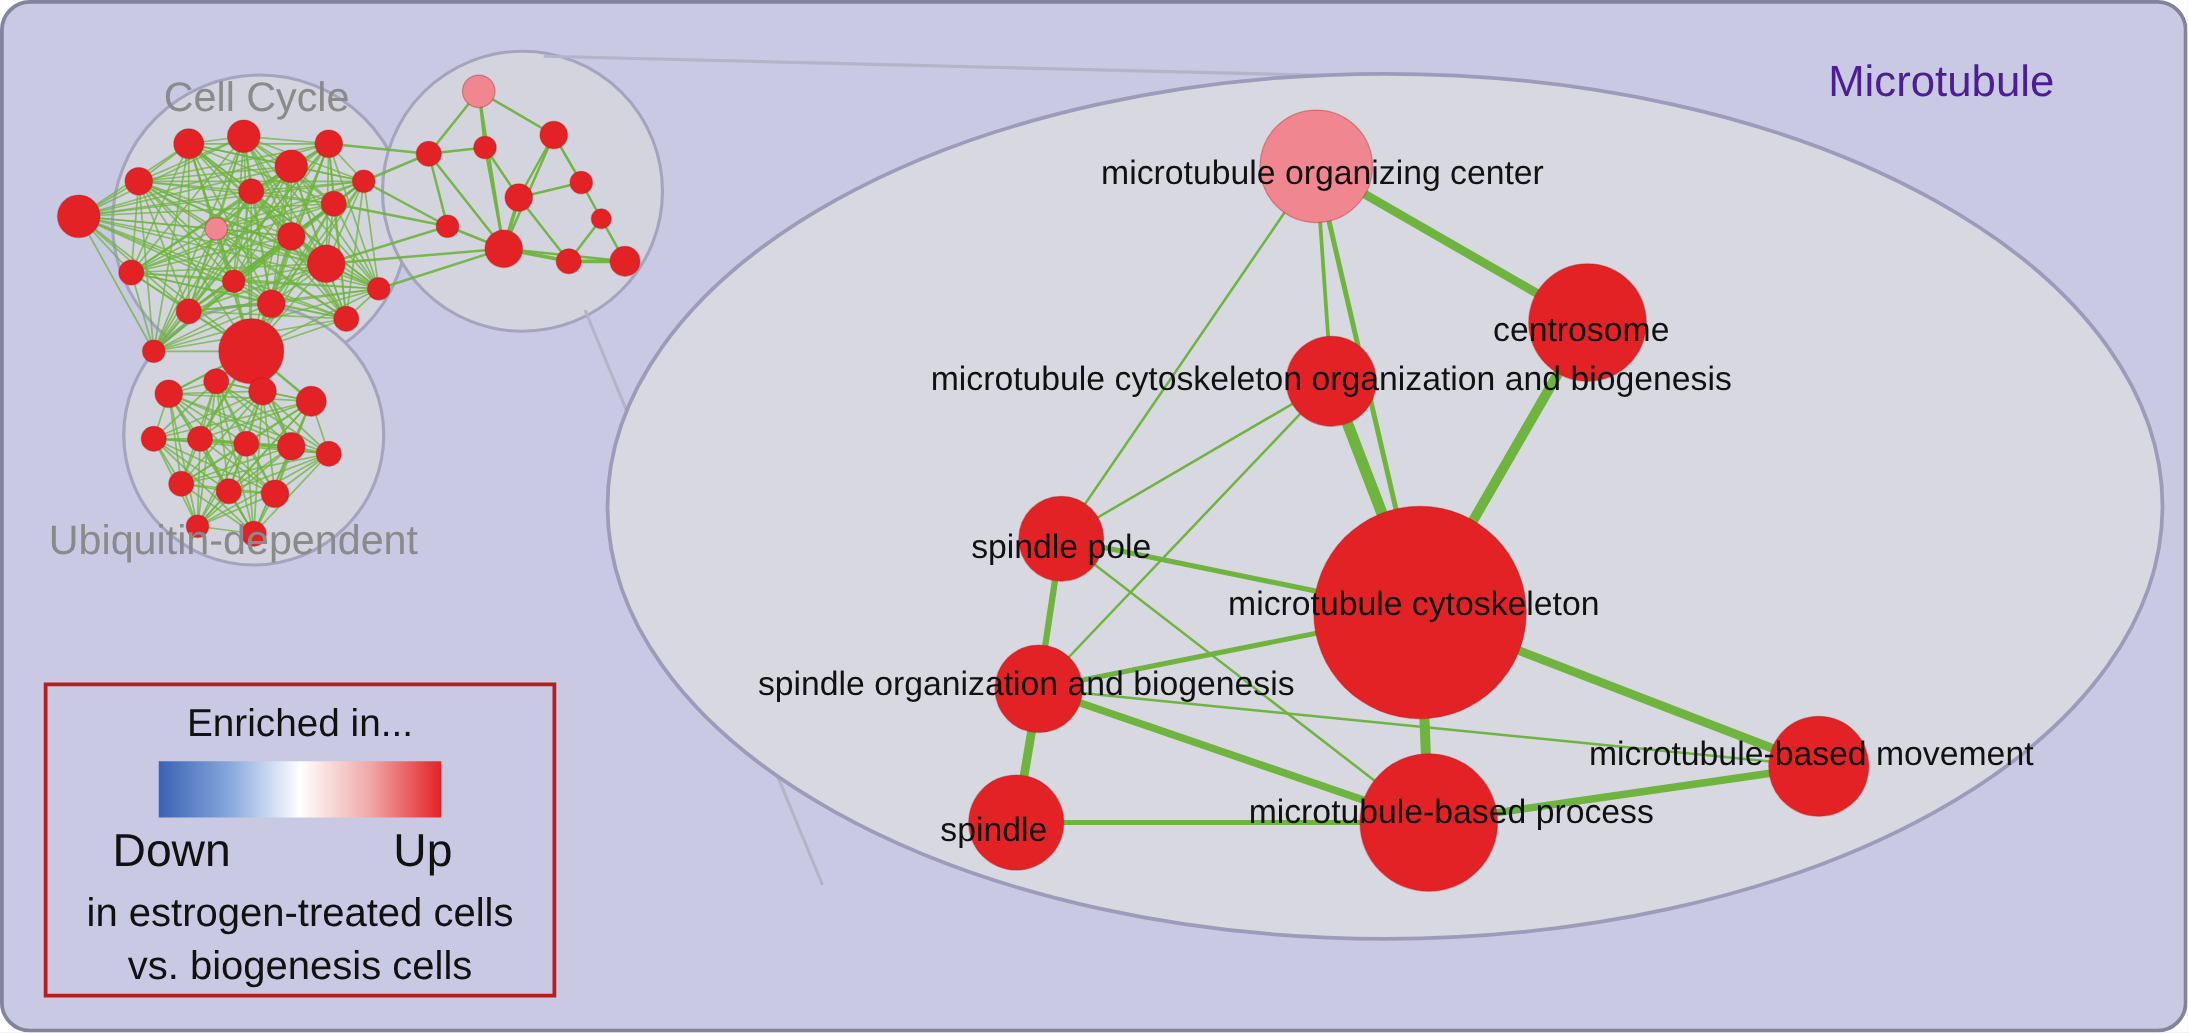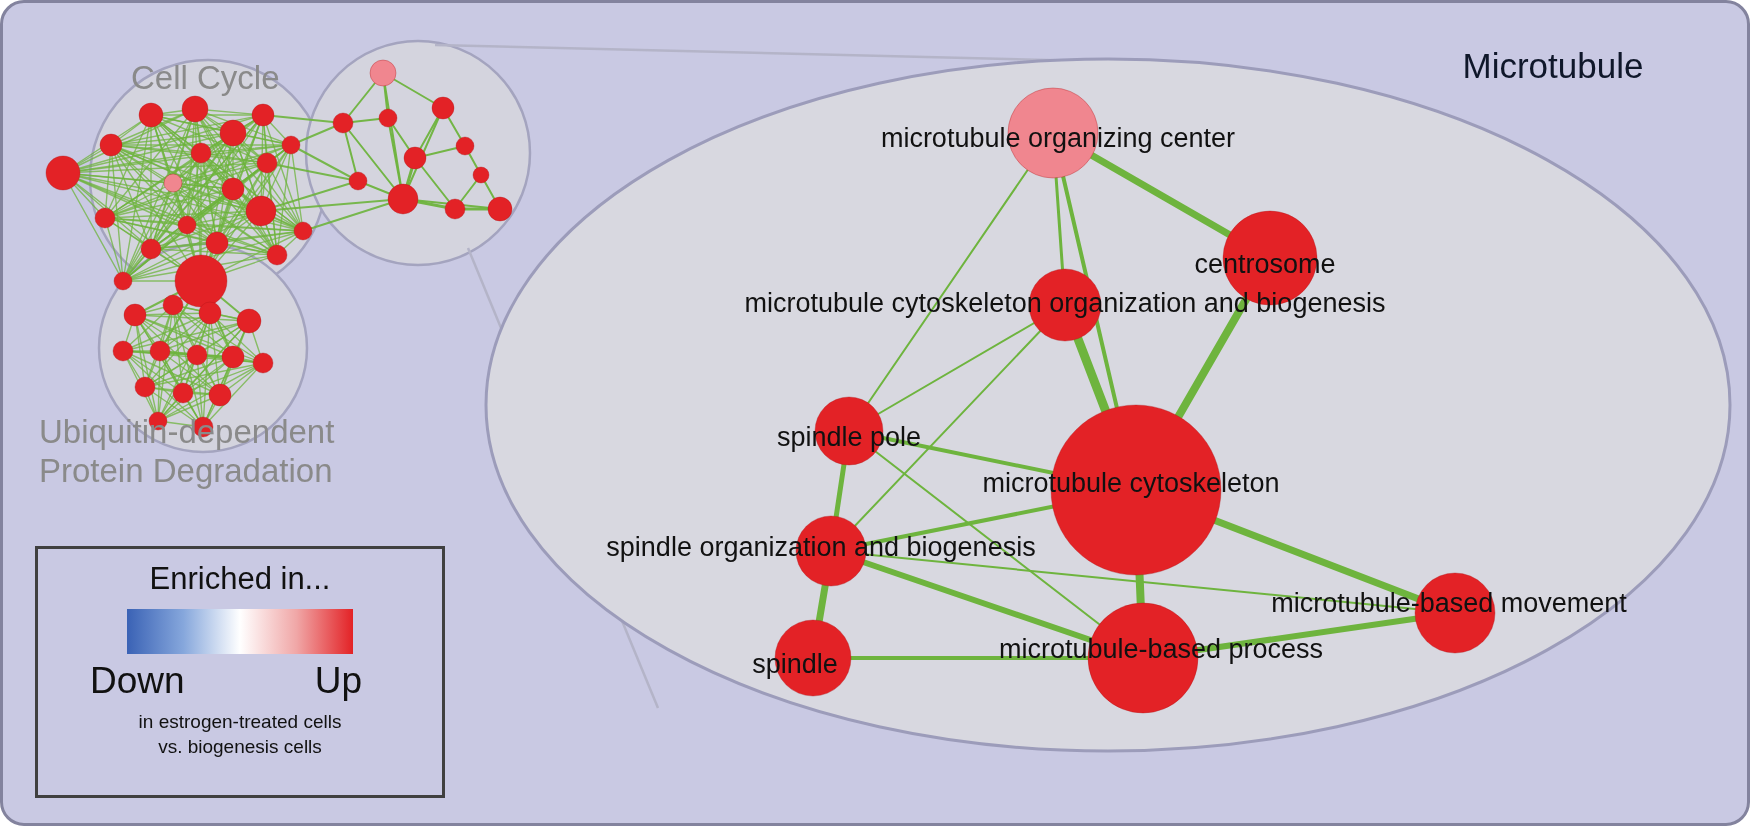--- a/index.html
+++ b/index.html
@@ -3,31 +3,31 @@
 <meta charset="utf-8">
 <style>
   html,body{margin:0;padding:0;background:#ffffff;font-family:"Liberation Sans",sans-serif;}
   .canvas{
     position:relative;width:1750px;height:826px;box-sizing:border-box;
     background:#c9c9e3;border:3px solid #83839e;border-radius:24px;overflow:hidden;
   }
   svg{position:absolute;left:0;top:0;}
   .overlay{position:absolute;pointer-events:none;}
   .cluster-label{color:#8a8a8a;font-size:33px;line-height:1.18;}
-  .big-title{color:#0f172a;font-size:35px;line-height:1.2;text-align:center;}
+  .big-title{color:#4c1d95;font-size:35px;line-height:1.2;text-align:center;}
   .legend{
     position:absolute;left:32px;top:543px;width:410px;height:252px;box-sizing:border-box;
-    border:3px solid #404040;color:#111;
+    border:3px solid #b91c1c;color:#111;
   }
   .legend-title{text-align:center;font-size:31px;margin-top:12px;}
   .legend-bar{width:226px;height:45px;margin:12px auto 0 auto;}
   .legend-row{position:relative;height:40px;margin-top:6px;font-size:37px;}
   .legend-down{position:absolute;left:52px;}
   .legend-up{position:absolute;right:80px;}
-  .legend-caption{text-align:center;font-size:19px;line-height:1.3;margin-top:10px;}
+  .legend-caption{text-align:center;font-size:32px;line-height:1.3;margin-top:10px;}
 </style>
 </head>
 <body>
 
 <div class="canvas">
 
   <svg id="net" width="1750" height="820" viewBox="0 0 1750 820">
       <circle cx="205" cy="175" r="118" fill="#d4d4de" stroke="#a4a4bf" stroke-width="2.5"></circle>
       <circle cx="200" cy="345" r="104" fill="#d4d4de" stroke="#a4a4bf" stroke-width="2.5"></circle>
       <circle cx="415" cy="150" r="112" fill="#d4d4de" stroke="#a4a4bf" stroke-width="2.5"></circle>
@@ -431,21 +431,20 @@
       <text x="818" y="546" text-anchor="middle" dominant-baseline="middle" font-size="27" fill="#111111" font-family="&quot;Liberation Sans&quot;, sans-serif">spindle organization and biogenesis</text>
       <text x="792" y="663" text-anchor="middle" dominant-baseline="middle" font-size="27" fill="#111111" font-family="&quot;Liberation Sans&quot;, sans-serif">spindle</text>
       <text x="1158" y="648" text-anchor="middle" dominant-baseline="middle" font-size="27" fill="#111111" font-family="&quot;Liberation Sans&quot;, sans-serif">microtubule-based process</text>
       <text x="1446" y="602" text-anchor="middle" dominant-baseline="middle" font-size="27" fill="#111111" font-family="&quot;Liberation Sans&quot;, sans-serif">microtubule-based movement</text>
     </svg>
 
   <div class="overlay cluster-label" style="left:128px;top:40px;margin-top:16px;">Cell Cycle</div>
 
   <div class="overlay cluster-label" style="left:36px;top:410px;">
     <div>Ubiquitin-dependent</div>
-    <div>Protein Degradation</div>
   </div>
 
   <div class="overlay big-title" style="left:1400px;top:42px;width:300px;">
     <div>Microtubule</div>
   </div>
 
   <div class="legend">
     <div class="legend-title">Enriched in...</div>
     <div class="legend-bar" id="legend-bar" style="background: linear-gradient(90deg, rgb(58, 98, 181) 0%, rgb(134, 167, 220) 25%, rgb(255, 255, 255) 50%, rgb(240, 167, 167) 75%, rgb(227, 34, 38) 100%);"></div>
     <div class="legend-row">

